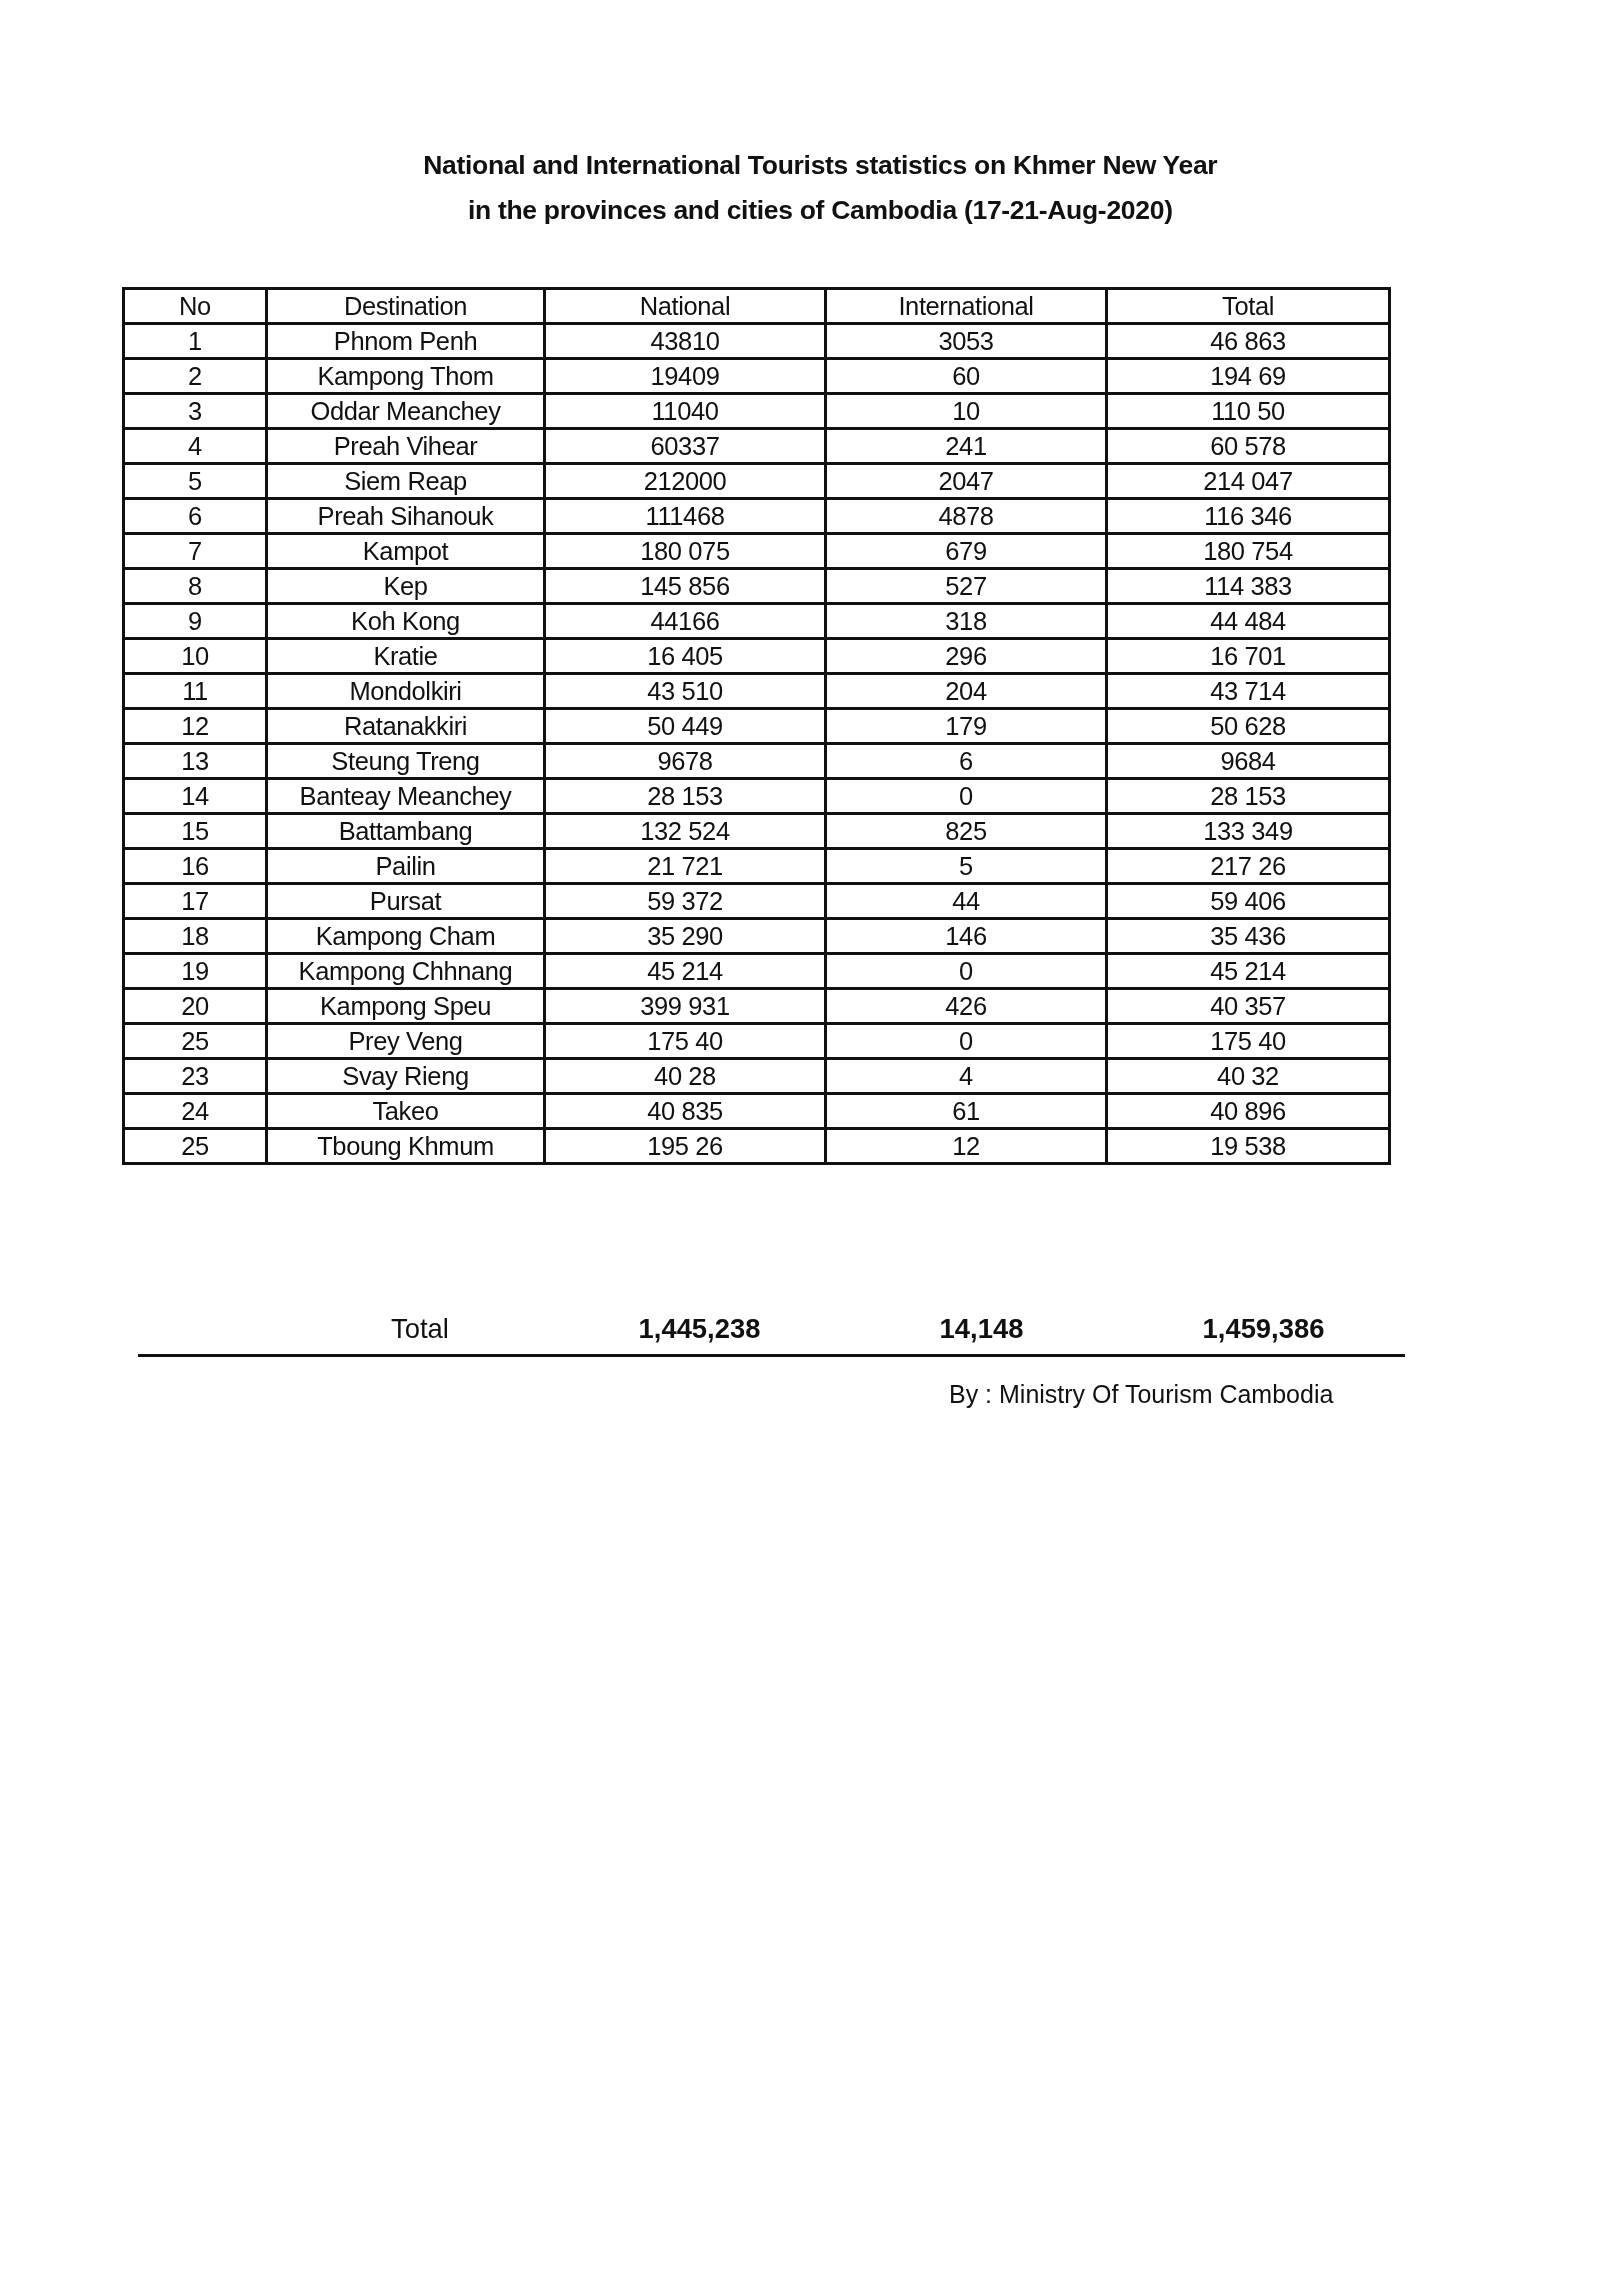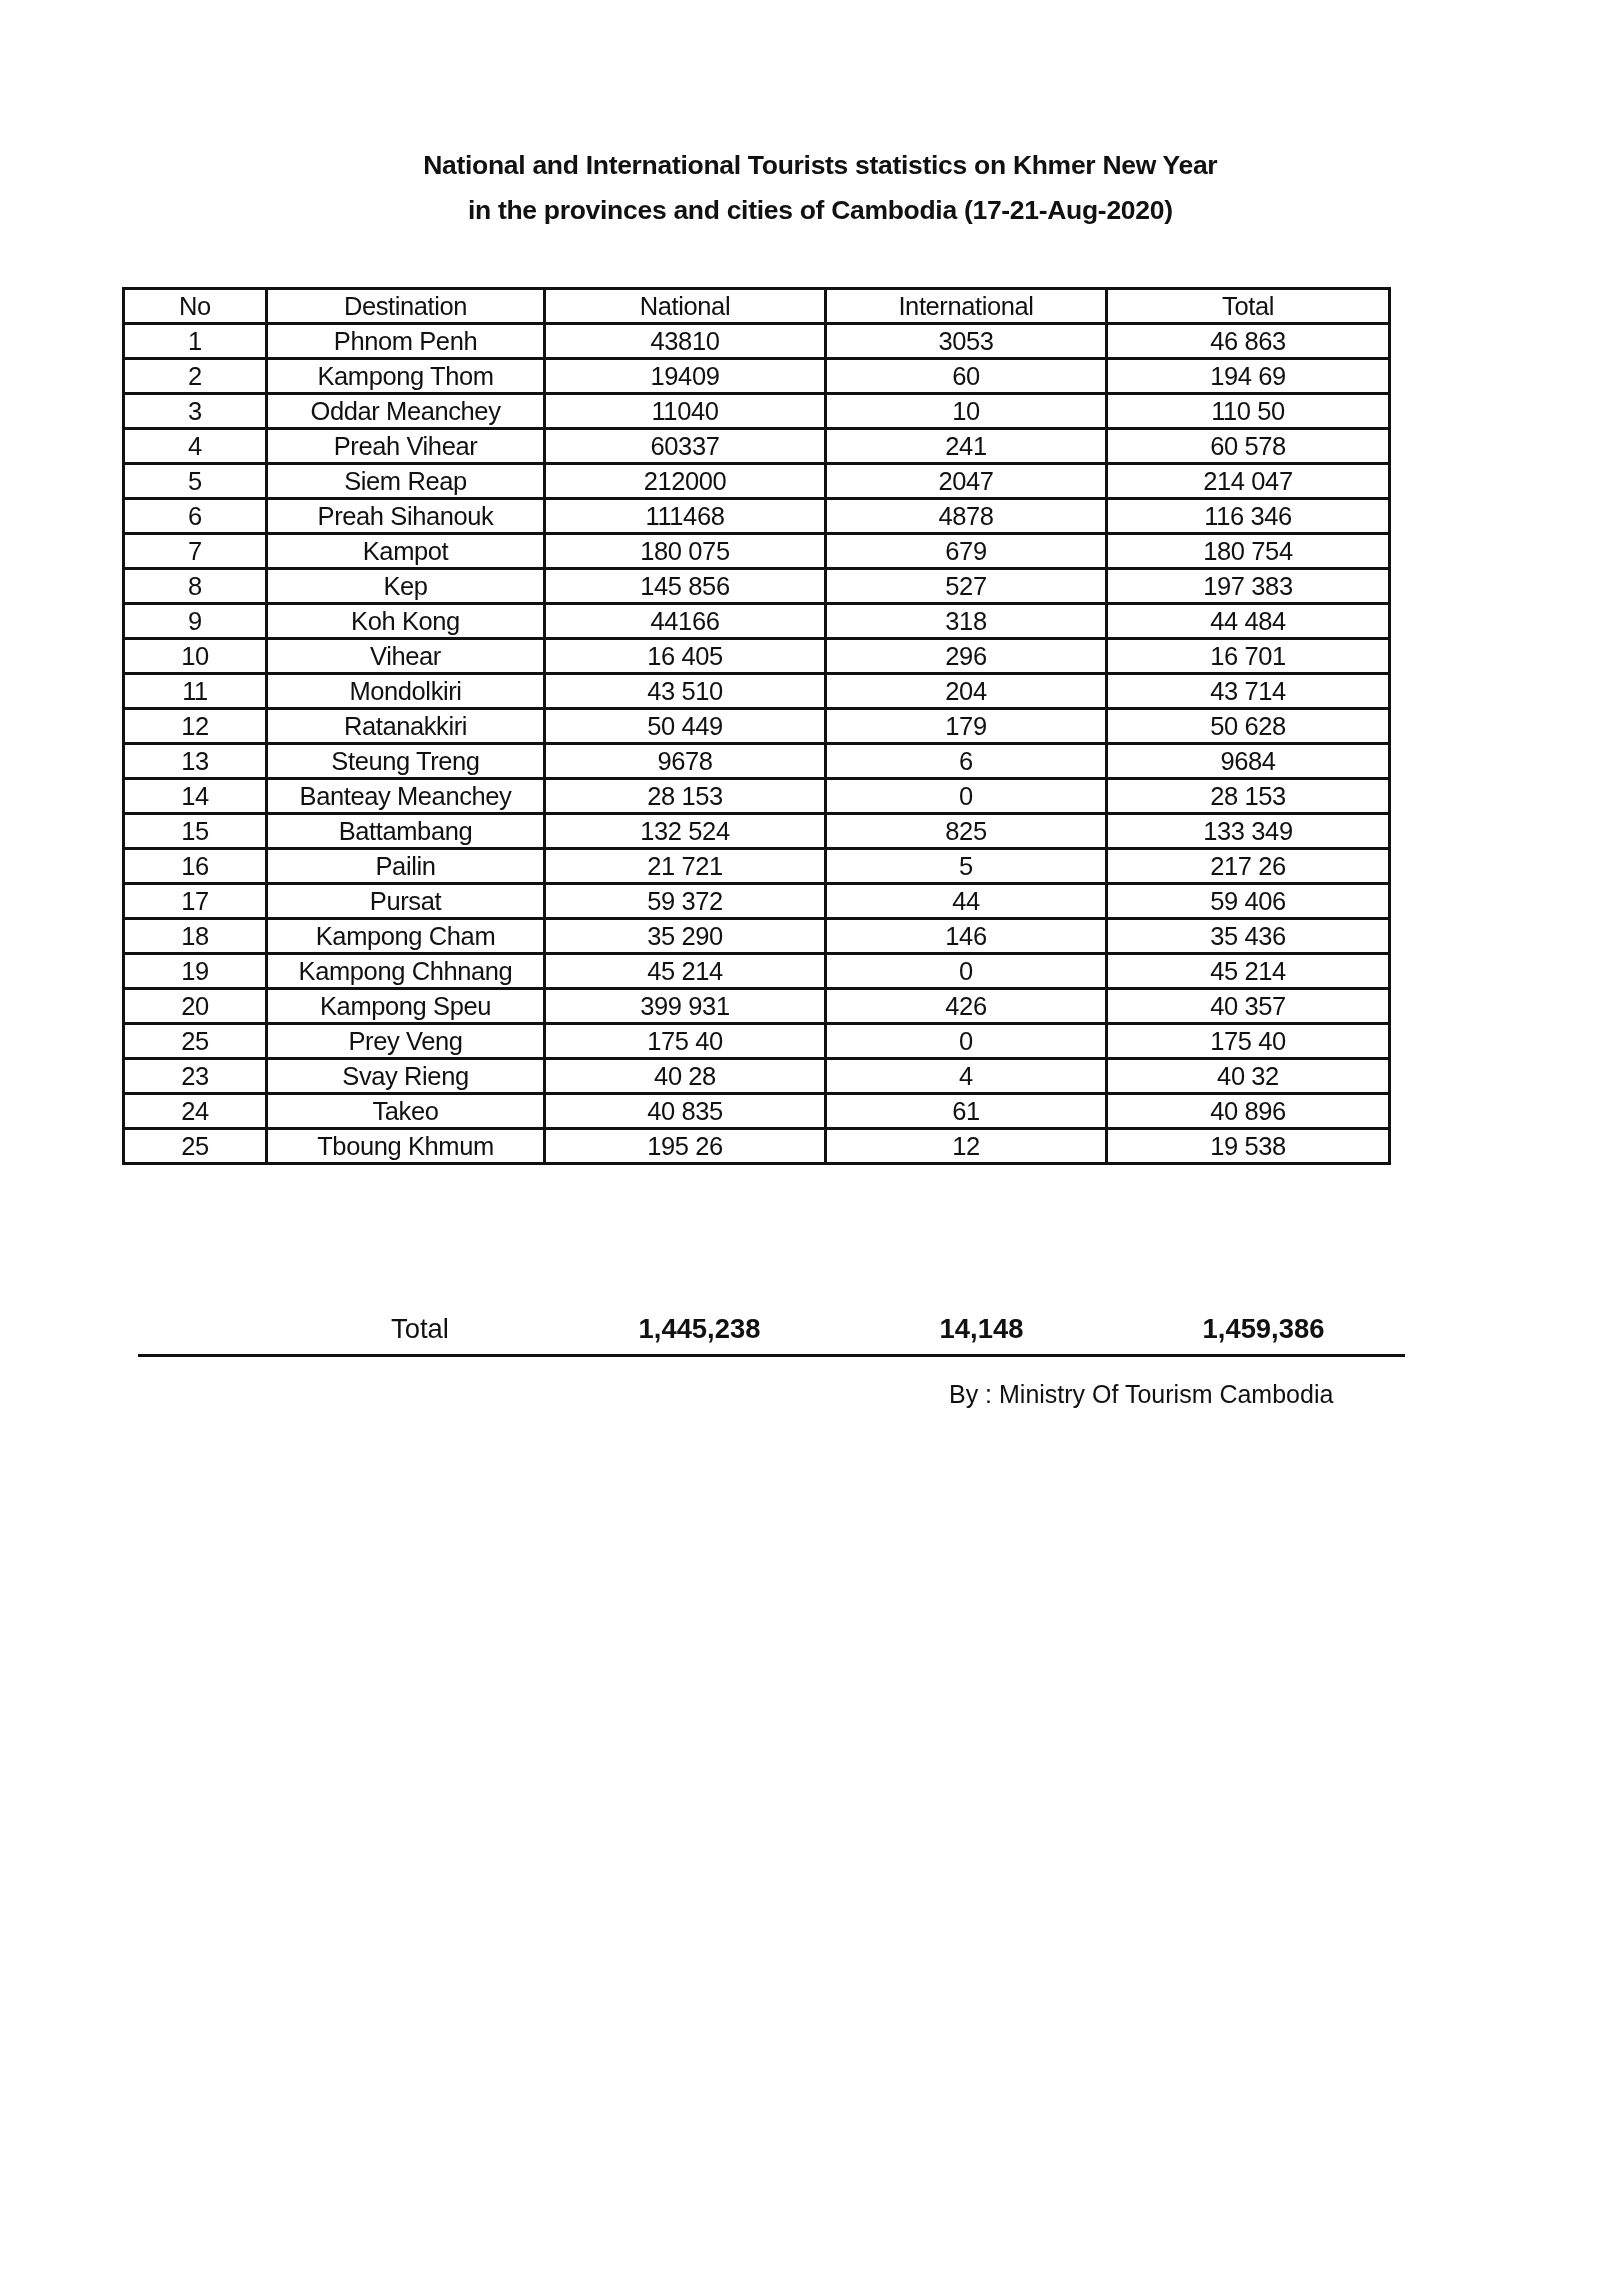--- a/index.html
+++ b/index.html
@@ -96,32 +96,32 @@
         <td>Kampot</td>
         <td>180 075</td>
         <td>679</td>
         <td>180 754</td>
       </tr>
       <tr>
         <td>8</td>
         <td>Kep</td>
         <td>145 856</td>
         <td>527</td>
-        <td>197 383</td>
+        <td>114 383</td>
       </tr>
       <tr>
         <td>9</td>
         <td>Koh Kong</td>
         <td>44166</td>
         <td>318</td>
         <td>44 484</td>
       </tr>
       <tr>
         <td>10</td>
-        <td>Vihear</td>
+        <td>Kratie</td>
         <td>16 405</td>
         <td>296</td>
         <td>16 701</td>
       </tr>
       <tr>
         <td>11</td>
         <td>Mondolkiri</td>
         <td>43 510</td>
         <td>204</td>
         <td>43 714</td>

